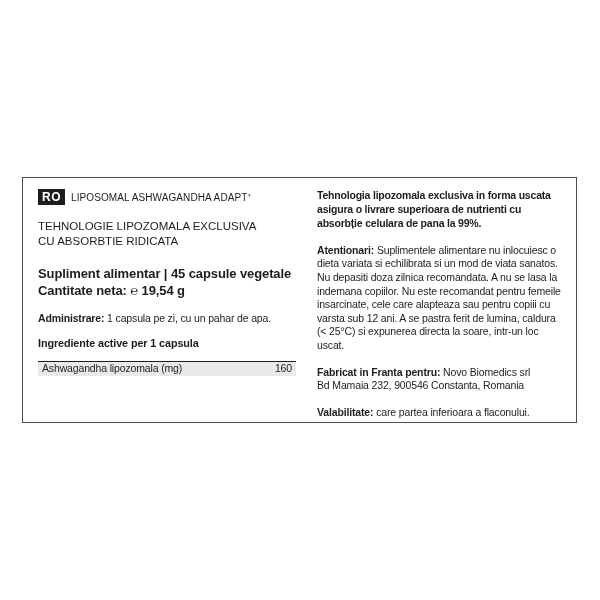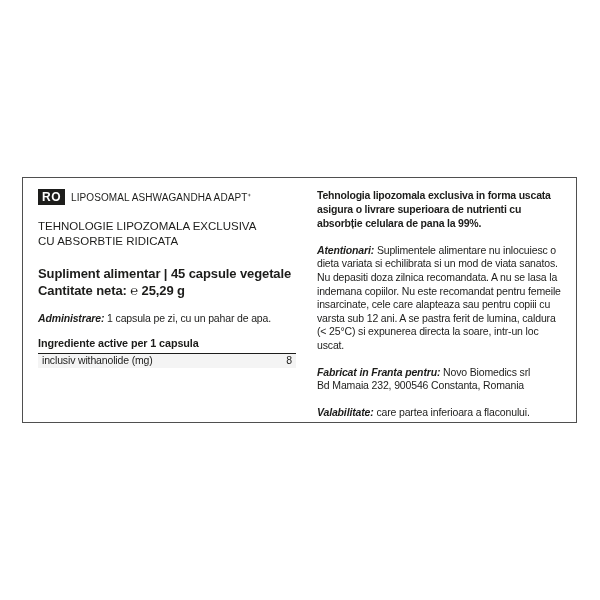--- a/index.html
+++ b/index.html
@@ -60,28 +60,28 @@
     font-weight: 700;
     font-size: 13px;
     line-height: 1.32;
     letter-spacing: -0.1px;
   }
   .para {
     font-size: 10.5px;
     line-height: 1.3;
     letter-spacing: -0.15px;
   }
-  .b { font-weight: 700; font-style: italic; }
+  .b { font-weight: 700; }
   .administration { margin-top: 13px; }
   .ingredients-table { margin-top: 11px; width: 100%; }
   .t-header {
     font-weight: 700;
     font-size: 10.8px;
     letter-spacing: -0.1px;
-    padding-bottom: 4px;
+    padding-bottom: 12px;
     border-bottom: 1px solid var(--text);
   }
   .t-row {
     display: flex;
     justify-content: space-between;
     align-items: baseline;
     font-size: 10.5px;
     letter-spacing: -0.15px;
     line-height: 1.3;
     padding: 0.5px 4px;
@@ -112,29 +112,29 @@
     <div class="col left">
       <div class="title-row">
         <span class="badge">RO</span>
         <span class="title">LIPOSOMAL ASHWAGANDHA ADAPT⁺</span>
       </div>
 
       <div class="subtitle">TEHNOLOGIE LIPOZOMALA EXCLUSIVA
 CU ABSORBTIE RIDICATA</div>
 
       <div class="meta">Supliment alimentar | 45 capsule vegetale</div>
-      <div class="meta">Cantitate neta: ℮ 25,29 g</div>
+      <div class="meta">Cantitate neta: ℮ 19,54 g</div>
 
       <p class="para administration"><span class="b">Administrare:</span><span> 1 capsula pe zi, cu un pahar de apa.</span></p>
 
       <div class="ingredients-table">
         <div class="t-header">Ingrediente active per 1 capsula</div>
-        <div class="t-row shade2">
-          <span>inclusiv withanolide (mg)</span>
-          <span class="t-val">8</span>
+        <div class="t-row shade1">
+          <span>Ashwagandha lipozomala (mg)</span>
+          <span class="t-val">160</span>
         </div>
       </div>
 
     </div>
 
     <div class="col right">
       <p class="tech-para">Tehnologia lipozomala exclusiva in forma uscata asigura o livrare superioara de nutrienti cu absorbție celulara de pana la 99%.</p>
 
       <p class="para warnings-para"><span class="b">Atentionari:</span><span> Suplimentele alimentare nu inlocuiesc o dieta variata si echilibrata si un mod de viata sanatos. Nu depasiti doza zilnica recomandata. A nu se lasa la indemana copiilor. Nu este recomandat pentru femeile insarcinate, cele care alapteaza sau pentru copiii cu varsta sub 12 ani. A se pastra ferit de lumina, caldura (&lt; 25°C) si expunerea directa la soare, intr-un loc uscat.</span></p>
 

